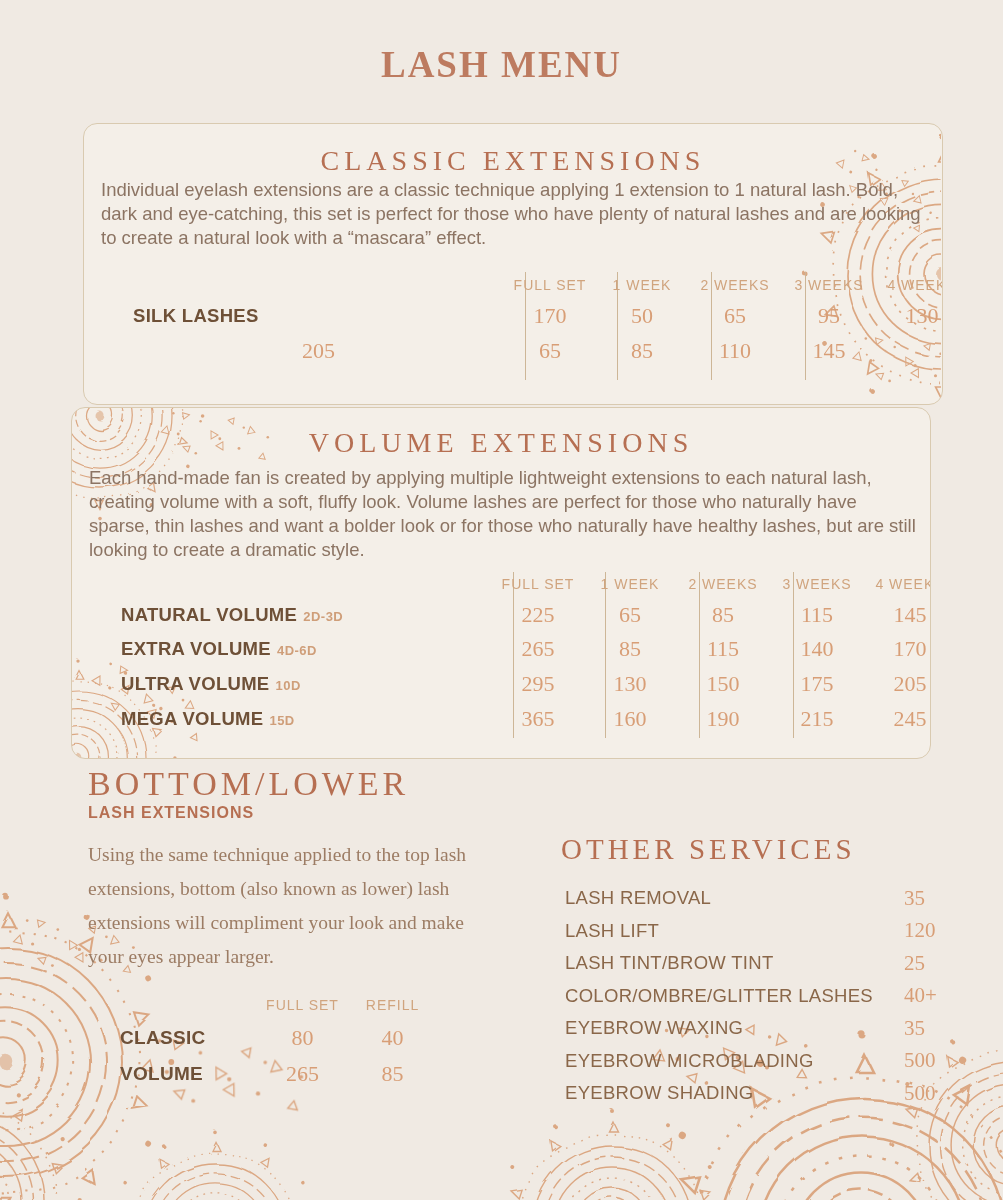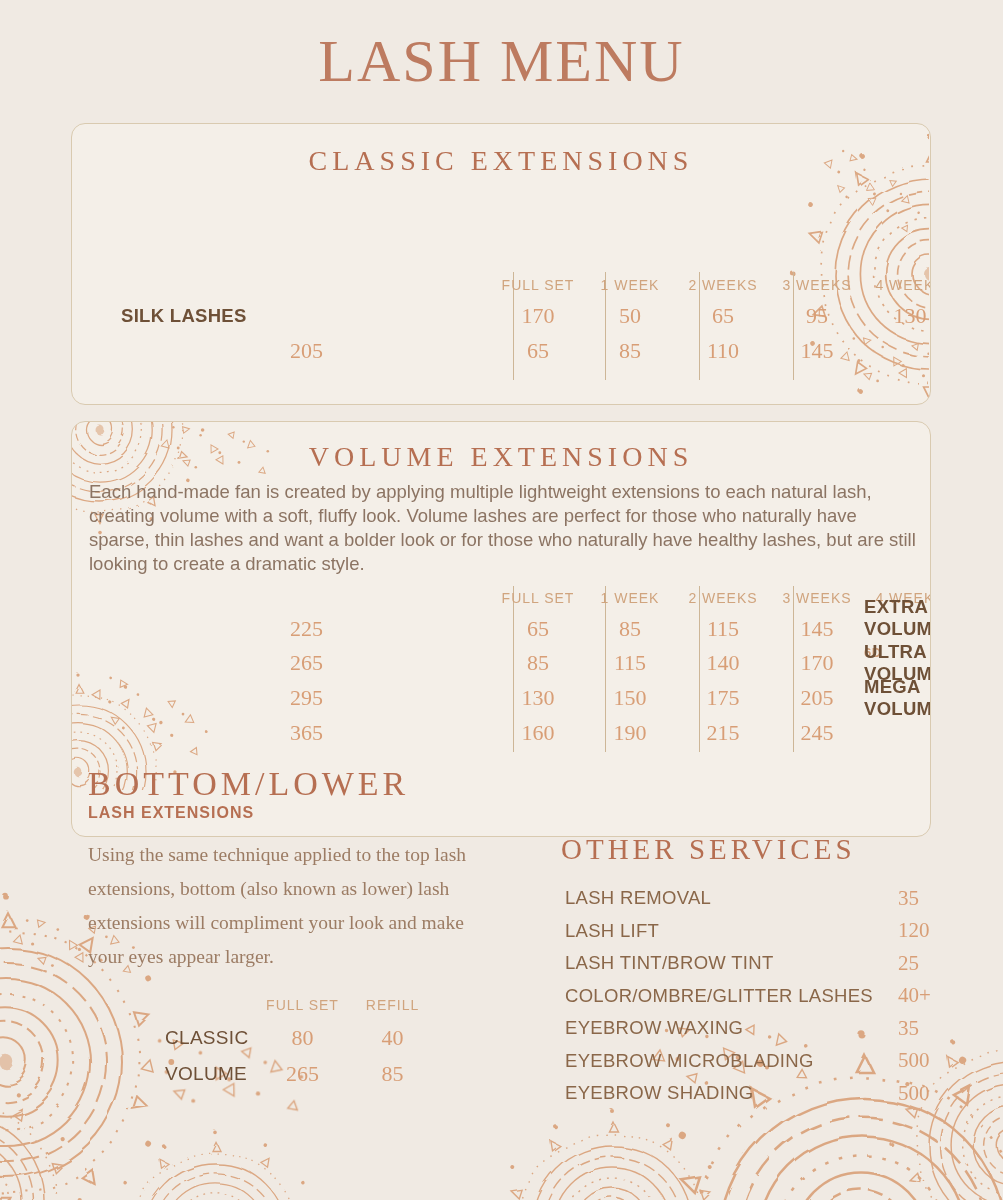--- a/index.html
+++ b/index.html
@@ -1,28 +1,28 @@
 <!DOCTYPE html>
 <html><head>
 <meta charset="utf-8">
 <style>
   html,body{margin:0;padding:0;background:#e8e2da;}
   .page{position:relative;width:1003px;height:1200px;margin:0 auto;overflow:hidden;
         background:#f0eae3;font-family:"Liberation Sans",sans-serif;}
   svg.deco{position:absolute;left:0;top:0;pointer-events:none;}
   .page-deco{z-index:0;}
 
-  .title{position:absolute;top:27px;left:0;width:100%;margin:0;text-align:center;z-index:2;
-         font-family:"Liberation Serif",serif;font-weight:400;font-size:60px;
+  .title{position:absolute;top:43px;left:0;width:100%;margin:0;text-align:center;z-index:2;
+         font-family:"Liberation Serif",serif;font-weight:700;font-size:37px;
          letter-spacing:2px;color:#bd7b60;}
 
   .panel{position:absolute;left:71px;width:860px;box-sizing:border-box;z-index:1;
          border:1.5px solid #d9cab0;border-radius:14px;background:#f4efe8;overflow:hidden;}
-  .panel.classic{top:123px;height:282px;}
-  .panel.volume{top:421px;height:416px;}
+  .panel.classic{top:123px;height:282px;margin-left:12px;}
+  .panel.volume{top:407px;height:352px;}
   .panel h2{position:relative;z-index:2;margin:0;text-align:center;
             font-family:"Liberation Serif",serif;font-weight:400;font-size:28px;
             letter-spacing:5px;color:#b66f52;}
   .panel.classic h2{margin-top:21px;}
   .panel.volume h2{margin-top:19px;}
   .panel p{position:absolute;z-index:2;left:17px;right:13px;margin:0;
            font-size:18.5px;line-height:24px;color:#8c7463;}
   .panel.classic p{top:54px;}
   .panel.volume p{top:58px;}
 
@@ -42,29 +42,29 @@
 
   .bl{position:absolute;left:88px;top:765px;width:402px;z-index:2;}
   .bl h2{margin:0;font-family:"Liberation Serif",serif;font-weight:400;font-size:34px;
          letter-spacing:4px;color:#b66f52;line-height:38px;}
   .bl h3{margin:1px 0 0;font-size:16px;font-weight:bold;letter-spacing:1px;color:#b66f52;}
   .bl p{margin:16px 0 16px;font-family:"Liberation Serif",serif;font-size:19.5px;
         line-height:34px;color:#9c7c64;}
   .btable{margin:12px 0 0 32px;display:grid;grid-template-columns:140px 85px 95px;
           grid-template-rows:30px 36px 35px;}
   .btable .h{align-self:center;justify-self:center;font-size:14px;letter-spacing:1px;color:#d0a47e;}
-  .btable .rl{align-self:center;font-weight:normal;font-size:19px;color:#6e5037;letter-spacing:.3px;padding-left:45px;}
+  .btable .rl{align-self:center;font-weight:bold;font-size:19px;color:#6e5037;letter-spacing:.3px;}
   .btable .pv{align-self:center;justify-self:center;
               font-family:"Liberation Serif",serif;font-size:22px;color:#d89e76;}
 
   .other{position:absolute;left:545px;top:816px;width:400px;z-index:2;}
   .other h2{margin:16px;font-family:"Liberation Serif",serif;font-weight:400;font-size:29px;
             letter-spacing:4px;color:#b66f52;line-height:34px;}
   .other ul{list-style:none;margin:7px 0 0;padding:0;}
-  .other li{display:grid;grid-template-columns:353px 1fr;height:32.5px;align-items:center;}
+  .other li{display:grid;grid-template-columns:353px 1fr;height:32.5px;align-items:center;gap:6px;}
   .other .svc{padding-left:20px;font-size:18.5px;color:#8a6749;letter-spacing:.3px;}
   .other .prc{font-family:"Liberation Serif",serif;font-size:21px;color:#d89e76;}
 </style>
 </head>
 <body>
 
 <div class="page">
 
   <svg class="deco page-deco" width="1003" height="1200" viewBox="0 0 1003 1200">
     <defs>
@@ -147,20 +147,21 @@
 
   <section class="panel classic">
     <svg class="deco" width="857" height="282" viewBox="0 0 857 282">
       <g color="#d9a078" opacity="0.9">
         <use href="#mandala" transform="translate(858,150) scale(1.2)" filter="url(#wob)"></use>
         <use href="#confetti" transform="translate(760,36) scale(0.8) rotate(25)"></use>
         <use href="#confetti" transform="translate(775,228) scale(0.85)"></use>
       </g>
     </svg>
     <h2>CLASSIC EXTENSIONS</h2>
+    <p>Individual eyelash extensions are a classic technique applying 1 extension to 1 natural lash. Bold, dark and eye-catching, this set is perfect for those who have plenty of natural lashes and are looking to create a natural look with a “mascara” effect.</p>
     <div class="vline vl1"></div>
     <div class="vline vl2"></div>
     <div class="vline vl3"></div>
     <div class="vline vl4"></div>
     <div class="ptable">
       <div class="h"></div>
       <div class="h">FULL SET</div>
       <div class="h">1 WEEK</div>
       <div class="h">2 WEEKS</div>
       <div class="h">3 WEEKS</div>
@@ -197,20 +198,23 @@
     <div class="vline vl3"></div>
     <div class="vline vl4"></div>
     <div class="ptable">
       <div class="h"></div>
       <div class="h">FULL SET</div>
       <div class="h">1 WEEK</div>
       <div class="h">2 WEEKS</div>
       <div class="h">3 WEEKS</div>
       <div class="h">4 WEEKS</div>
 
+      <div class="rl">
+        <span>NATURAL VOLUME</span><span class="sub">2D-3D</span>
+      </div>
       <div class="pv">225</div>
       <div class="pv">65</div>
       <div class="pv">85</div>
       <div class="pv">115</div>
       <div class="pv">145</div>
 
       <div class="rl">
         <span>EXTRA VOLUME</span><span class="sub">4D-6D</span>
       </div>
       <div class="pv">265</div>

